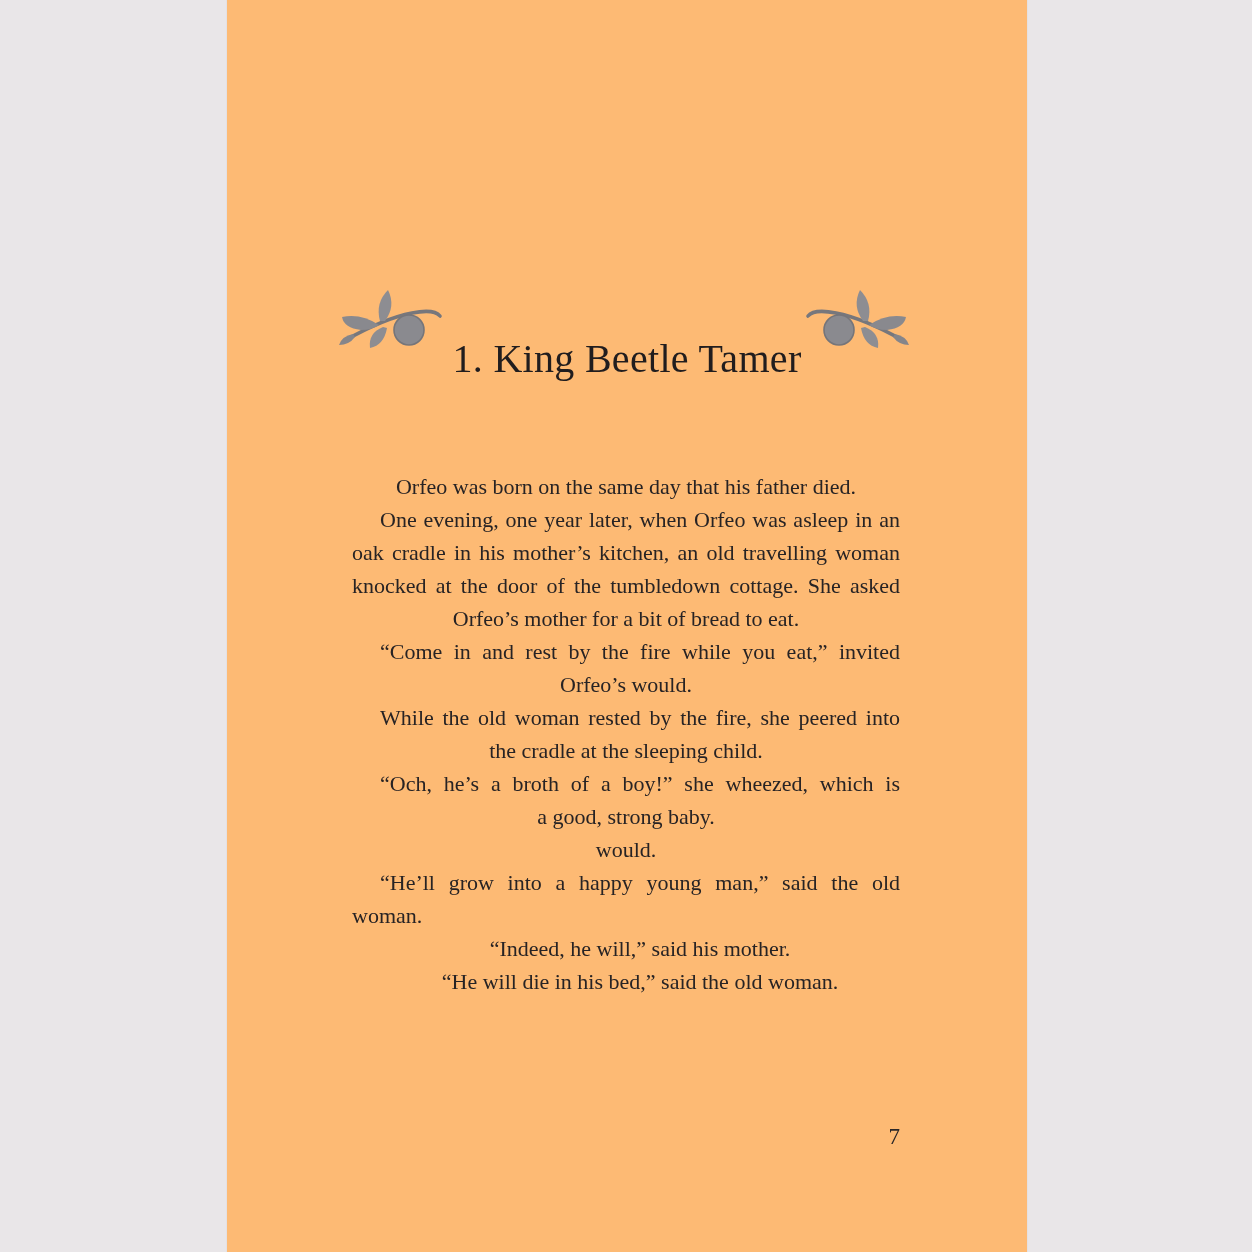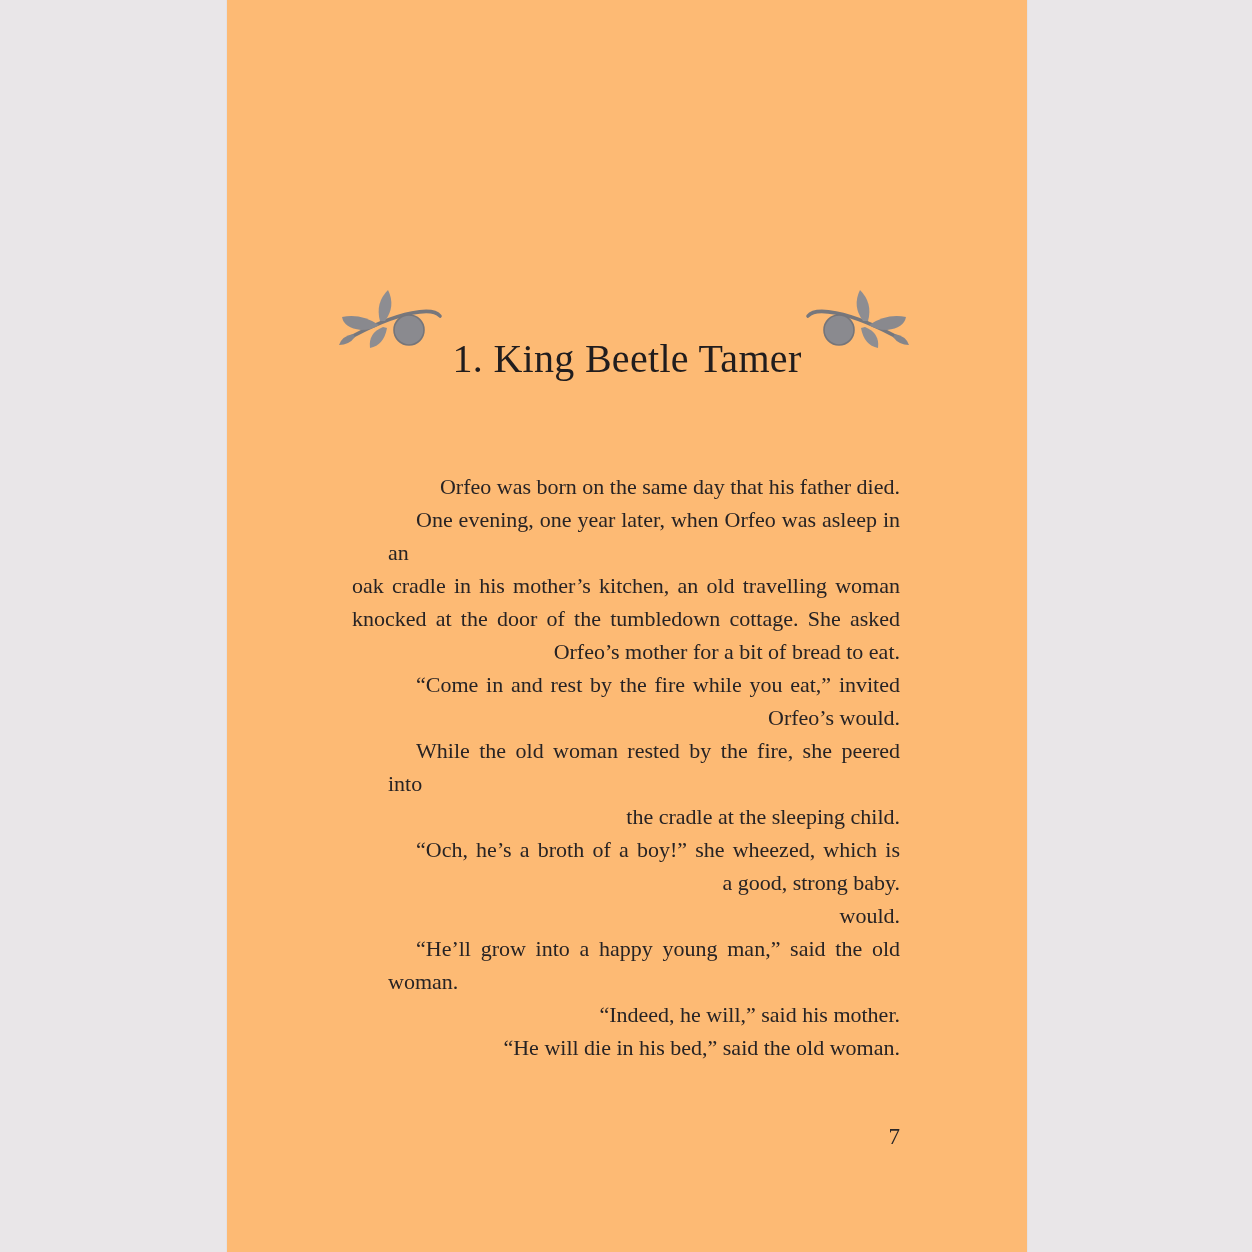--- a/index.html
+++ b/index.html
@@ -47,26 +47,26 @@
     position: absolute;
     left: 125px;
     top: 470px;
     width: 548px;
     font-size: 22px;
     line-height: 33px;
     color: #272324;
   }
   .body-text p { margin: 0; padding: 0; }
 
-  .line { display: block; text-align: right; }
+  .line { display: block; text-align: center; }
   .line.fill {
     text-align: justify;
     text-align-last: justify;
   }
-  .line.first { text-indent: 28px; margin-left: 36px; }
+  .line.first { text-indent: 28px; }
 
   .folio {
     position: absolute;
     top: 1120px;
     right: 127px;
     font-size: 23px;
     line-height: 33px;
     color: #2a2627;
   }
 </style>

